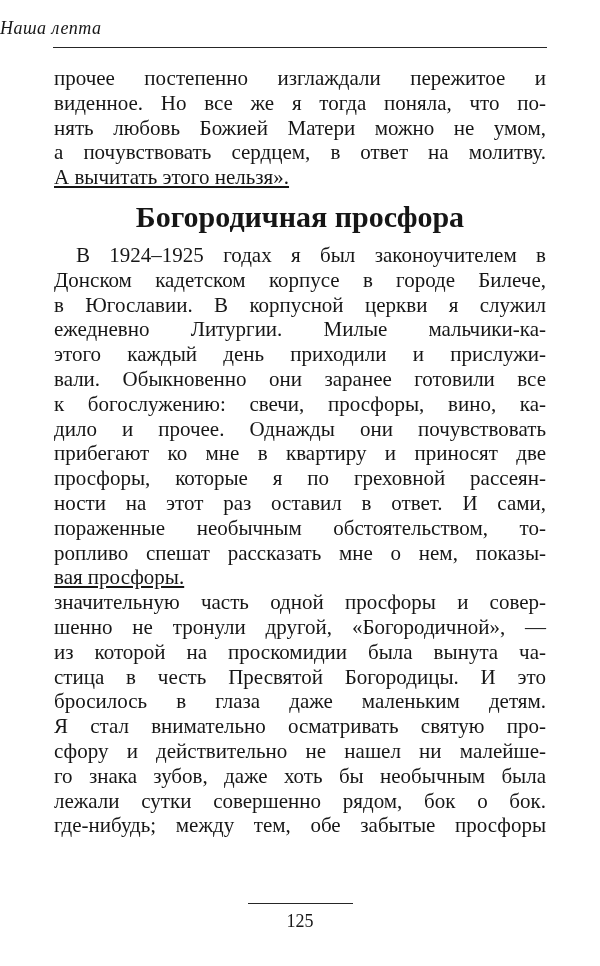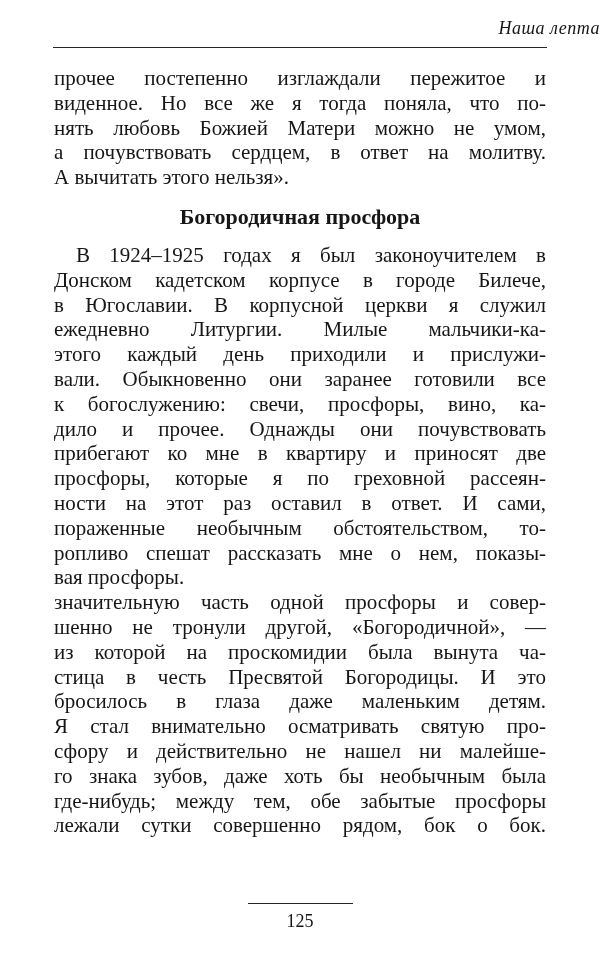--- a/index.html
+++ b/index.html
@@ -12,21 +12,21 @@
     width: 600px;
     height: 966px;
     margin: 0 auto;
     background: #ffffff;
     color: #161616;
     font-family: "Liberation Serif", "DejaVu Serif", serif;
     overflow: hidden;
   }
   .running-header {
     margin-top: 18px;
-    text-align: right;
+    text-align: left;
     font-style: italic;
     font-size: 18px;
     line-height: 21px;
     letter-spacing: 0.5px;
   }
   .header-rule {
     width: 494px;
     margin: 8px auto 0 auto;
     border: none;
     border-top: 1.6px solid #262626;
@@ -41,26 +41,27 @@
   .line {
     text-align: justify;
     text-justify: inter-word;
     min-height: 24.8px;
   }
   .line.j {
     text-align-last: justify;
   }
   .line.last {
     text-align-last: left;
+    text-decoration: underline;
   }
   .line.indent {
     text-indent: 22px;
   }
   .section-heading {
-    font-size: 22px;
+    font-size: 30px;
     font-weight: bold;
     text-align: center;
     line-height: 26px;
     margin: 14px 0 13px 0;
   }
   .page-footer {
     position: absolute;
     top: 903px;
     left: 0;
     width: 100%;
@@ -115,22 +116,22 @@
     <div class="line last">вая просфоры.</div>
 
     <div class="line j">значительную часть одной просфоры и совер-</div>
     <div class="line j">шенно не тронули другой, «Богородичной», —</div>
     <div class="line j">из которой на проскомидии была вынута ча-</div>
     <div class="line j">стица в честь Пресвятой Богородицы. И это</div>
     <div class="line j">бросилось в глаза даже маленьким детям.</div>
     <div class="line j">Я стал внимательно осматривать святую про-</div>
     <div class="line j">сфору и действительно не нашел ни малейше-</div>
     <div class="line j">го знака зубов, даже хоть бы необычным была</div>
+    <div class="line j">лежали сутки совершенно рядом, бок о бок.</div>
     <div class="line j">где-нибудь; между тем, обе забытые просфоры</div>
-    <div class="line j">лежали сутки совершенно рядом, бок о бок.</div>
 
   </main>
 
   <footer class="page-footer">
     <hr class="footer-rule">
     <div class="page-number">125</div>
   </footer>
 
 </div>
 

